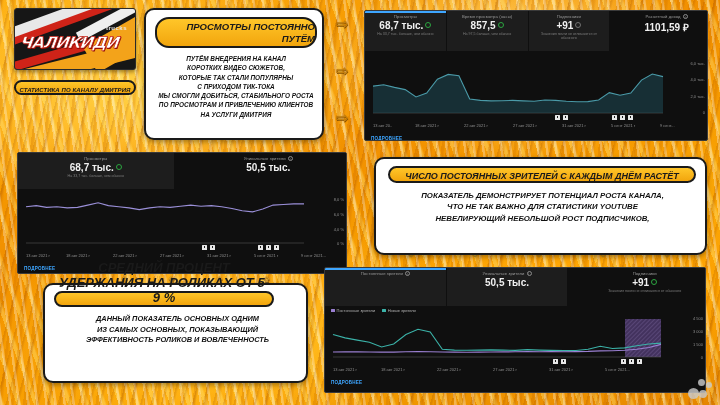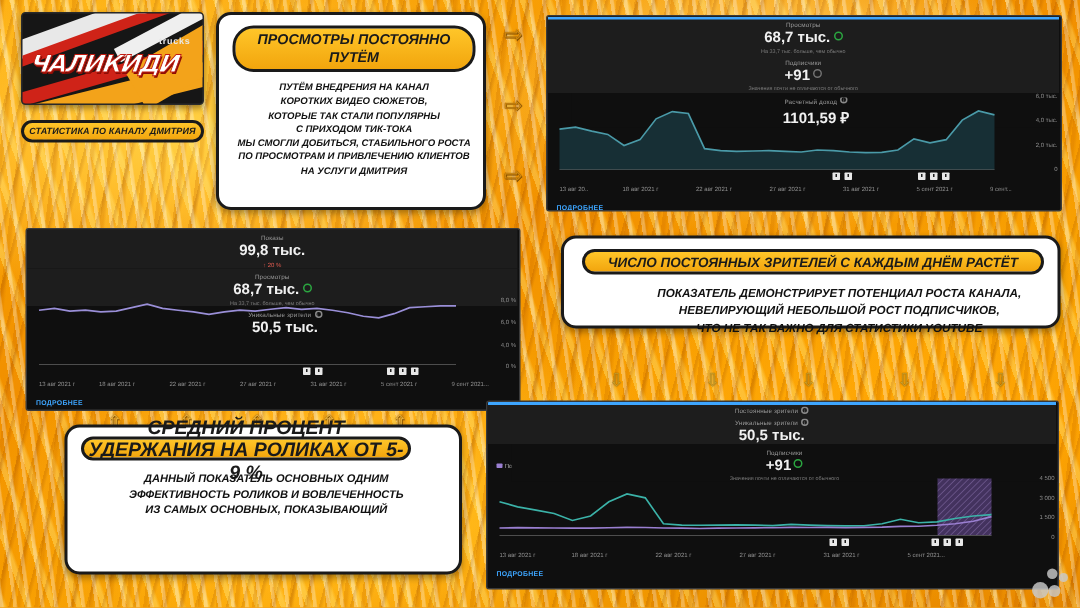--- a/index.html
+++ b/index.html
@@ -49,21 +49,21 @@
     box-shadow: 0 2px 5px rgba(0,0,0,.35);
   }
   .pill {
     background: linear-gradient(180deg, #ffc629 0%, #f2a50d 100%);
     border: 2px solid #1a1a1a;
     border-radius: 14px;
     color: #1a1a1a;
     font-style: italic;
     font-weight: bold;
     text-align: center;
-    display: flex; align-items: center; justify-content: center;
+    display: flex; align-items: flex-end; justify-content: center;
   }
   .body-text {
     color: #111;
     font-style: italic;
     font-weight: bold;
     text-align: center;
     line-height: 1.45;
   }
   .body-text div { white-space: nowrap; }
 
@@ -131,21 +131,21 @@
   }
 
   
   .yt {
     position: absolute;
     background: #0f0f0f;
     border: 1px solid #3a3a3a;
     border-radius: 2px;
     overflow: hidden;
   }
-  .yt-cards { display: flex; height: 40px; flex-direction: column; }
+  .yt-cards { display: flex; height: 40px; }
   .yt-card {
     flex: 1;
     background: #1d1d1d;
     border-right: 1px solid #0f0f0f;
     padding: 3px 2px 0;
     text-align: center;
     position: relative;
   }
   .yt-card:last-child { border-right: none; margin-left: 16px; }
   .yt-card.sel { box-shadow: inset 0 2px 0 0 #3ea6ff; }
@@ -205,26 +205,26 @@
     content: ""; position: absolute; left: 1.6px; top: 1.4px;
     width: 1.8px; height: 1.8px; background: #1d1d1d;
   }
 
   
   #p-top    { left: 364px; top: 10px;  width: 344px; height: 131px; }
   #p-mid    { left: 17px;  top: 152px; width: 330px; height: 122px; }
   #p-bottom { left: 324px; top: 267px; width: 382px; height: 126px; }
 
   
-  #c-right { left: 374px; top: 157px; width: 333px; height: 62px; }
+  #c-right { left: 374px; top: 157px; width: 333px; height: 98px; }
   #c-right-pill {
     position: absolute; left: 12px; top: 7px; width: 308px; height: 17px;
     font-size: 9px;
   }
-  #c-right-body { position: absolute; left: 22px; top: 31px; width: 323px; font-size: 7.8px; }
+  #c-right-body { position: absolute; left: 5px; top: 31px; width: 323px; font-size: 7.8px; }
 
   #c-left  { left: 43px;  top: 283px; width: 265px; height: 100px; }
   #c-left-pill {
     position: absolute; left: 9px; top: 6px; width: 220px; height: 16px;
     font-size: 13px;
   }
   #c-left-body { position: absolute; left: 4px; top: 29px; width: 257px; font-size: 7.4px; }
 
   
   #avito {
@@ -290,20 +290,25 @@
 <span class="ar-dn" style="left:534px; top:247px;">⇩</span>
 <span class="ar-dn" style="left:598px; top:247px;">⇩</span>
 <span class="ar-dn" style="left:662px; top:247px;">⇩</span>
 
 <div id="p-top" class="yt">
   <div class="yt-cards">
     <div class="yt-card sel">
       <div class="yt-lbl">Просмотры</div>
       <div class="yt-val"><span>68,7 тыс.</span><span class="dot"></span></div>
       <div class="yt-note">На 33,7 тыс. больше, чем обычно</div>
+    </div>
+    <div class="yt-card">
+      <div class="yt-lbl">Время просмотра (часы)</div>
+      <div class="yt-val"><span>857,5</span><span class="dot"></span></div>
+      <div class="yt-note">На 97,5 больше, чем обычно</div>
     </div>
     <div class="yt-card">
       <div class="yt-lbl">Подписчики</div>
       <div class="yt-val"><span>+91</span><span class="dot grey"></span></div>
       <div class="yt-note">Значения почти не отличаются от обычного</div>
     </div>
     <div class="yt-card plain">
       <div class="yt-lbl"><span>Расчетный доход</span><span class="yt-info">i</span></div>
       <div class="yt-val">1101,59 ₽</div>
     </div>
@@ -338,25 +343,20 @@
     <span class="yt-xlab" style="left:197px;">31 авг 2021 г</span>
     <span class="yt-xlab" style="left:246px;">5 сент 2021 г</span>
     <span class="yt-xlab" style="left:295px;">9 сент...</span>
   </div>
 
   <div class="yt-more">ПОДРОБНЕЕ</div>
 </div>
 
 <div id="p-mid" class="yt">
   <div class="yt-cards" style="height:36px;">
-    <div class="yt-card">
-      <div class="yt-lbl">Показы</div>
-      <div class="yt-val">99,8 тыс.</div>
-      <div class="yt-note red">↑ 20 %</div>
-    </div>
     <div class="yt-card">
       <div class="yt-lbl">Просмотры</div>
       <div class="yt-val"><span>68,7 тыс.</span><span class="dot"></span></div>
       <div class="yt-note">На 33,7 тыс. больше, чем обычно</div>
     </div>
     <div class="yt-card plain">
       <div class="yt-lbl"><span>Уникальные зрители</span><span class="yt-info">i</span></div>
       <div class="yt-val">50,5 тыс.</div>
     </div>
   </div>
@@ -458,31 +458,31 @@
     <span class="yt-xlab" style="left:280px;">5 сент 2021...</span>
   </div>
 
   <div class="yt-more">ПОДРОБНЕЕ</div>
 </div>
 
 <div id="c-right" class="card">
   <div id="c-right-pill" class="pill">ЧИСЛО ПОСТОЯННЫХ ЗРИТЕЛЕЙ С КАЖДЫМ ДНЁМ РАСТЁТ</div>
   <div id="c-right-body" class="body-text">
     <div>ПОКАЗАТЕЛЬ ДЕМОНСТРИРУЕТ ПОТЕНЦИАЛ РОСТА КАНАЛА,</div>
+    <div>ЧТО НЕ ТАК ВАЖНО ДЛЯ СТАТИСТИКИ YOUTUBE</div>
     <div>НЕВЕЛИРУЮЩИЙ НЕБОЛЬШОЙ РОСТ ПОДПИСЧИКОВ,</div>
-    <div>ЧТО НЕ ТАК ВАЖНО ДЛЯ СТАТИСТИКИ YOUTUBE</div>
   </div>
 </div>
 
 <div id="c-left" class="card">
   <div id="c-left-pill" class="pill">СРЕДНИЙ ПРОЦЕНТ УДЕРЖАНИЯ НА РОЛИКАХ ОТ 5-9 %</div>
   <div id="c-left-body" class="body-text">
     <div>ДАННЫЙ ПОКАЗАТЕЛЬ ОСНОВНЫХ ОДНИМ</div>
+    <div>ИЗ САМЫХ ОСНОВНЫХ, ПОКАЗЫВАЮЩИЙ</div>
     <div>ЭФФЕКТИВНОСТЬ РОЛИКОВ И ВОВЛЕЧЕННОСТЬ</div>
-    <div>ИЗ САМЫХ ОСНОВНЫХ, ПОКАЗЫВАЮЩИЙ</div>
   </div>
 </div>
 
 <div id="avito">
   <div class="dots">
     <i style="left:0;top:9px;width:11px;height:11px;"></i>
     <i style="left:10px;top:0px;width:7px;height:7px;"></i>
     <i style="left:11px;top:11px;width:8px;height:8px;"></i>
     <i style="left:18px;top:3px;width:6px;height:6px;"></i>
   </div>

